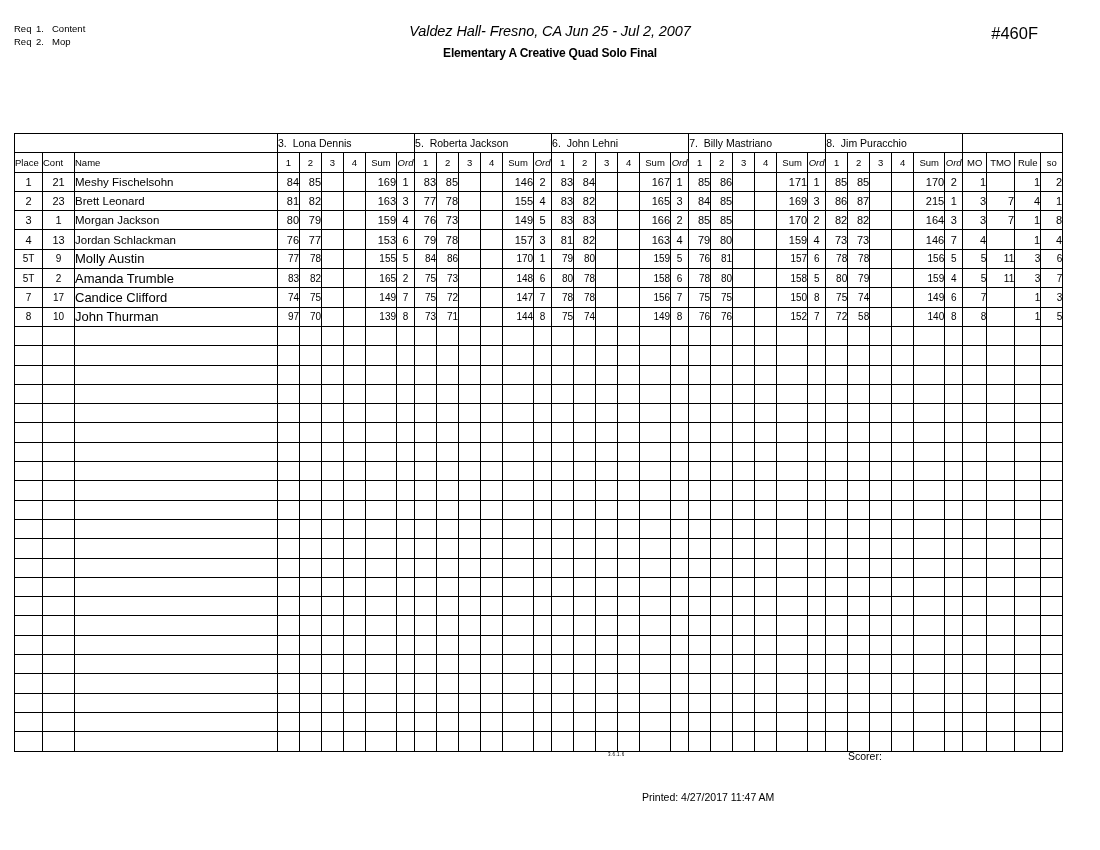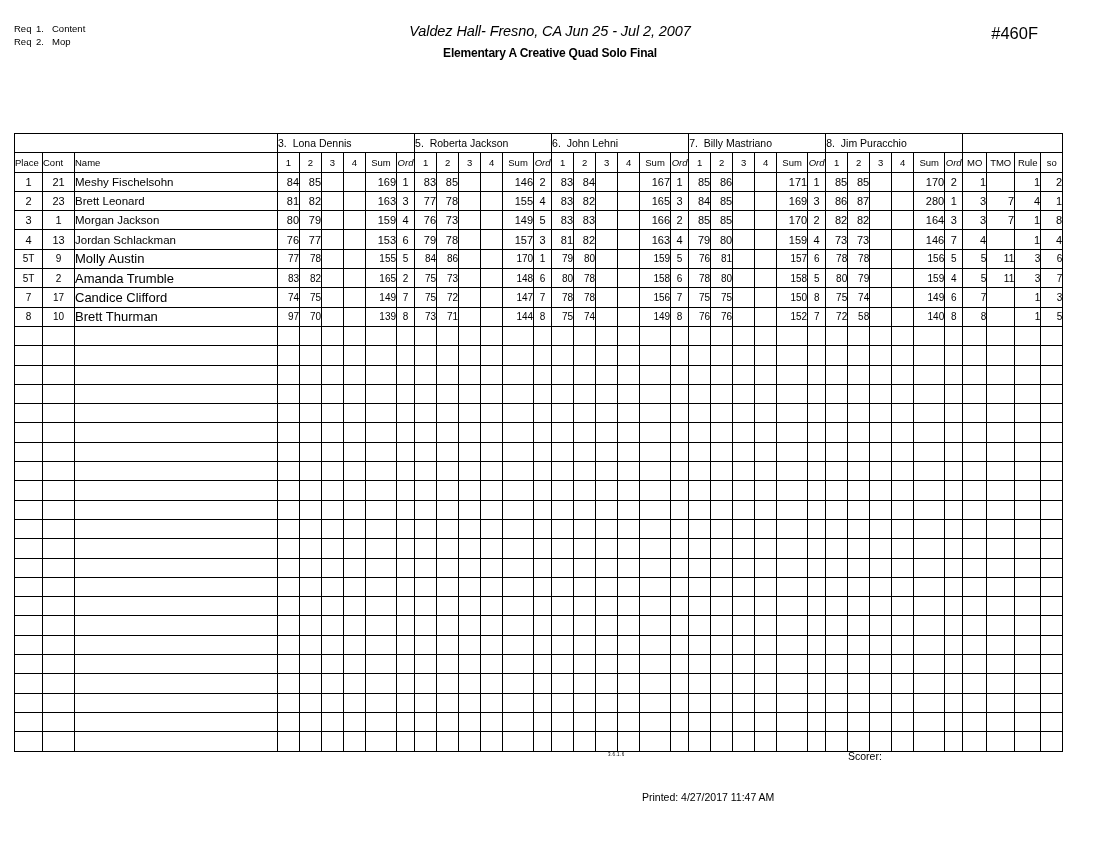--- a/index.html
+++ b/index.html
@@ -337,21 +337,21 @@
           <td class="num-r">84</td>
           <td class="num-r">85</td>
           <td class="num-r"></td>
           <td class="num-r"></td>
           <td class="num-r">169</td>
           <td class="ord">3</td>
           <td class="num-r">86</td>
           <td class="num-r">87</td>
           <td class="num-r"></td>
           <td class="num-r"></td>
-          <td class="num-r">280</td>
+          <td class="num-r">215</td>
           <td class="ord-last">1</td>
           <td class="num-r">3</td>
           <td class="num-r">7</td>
           <td class="num-r">4</td>
           <td class="num-r">1</td>
         </tr>
         <tr class="top4 ">
           <td class="ctr">3</td>
           <td class="ctr">1</td>
           <td class="nm">Morgan Jackson</td>
@@ -542,21 +542,21 @@
           <td class="num-r">149</td>
           <td class="ord-last">6</td>
           <td class="num-r">7</td>
           <td class="num-r"></td>
           <td class="num-r">1</td>
           <td class="num-r">3</td>
         </tr>
         <tr class="">
           <td class="ctr">8</td>
           <td class="ctr">10</td>
-          <td class="nm">Brett Thurman</td>
+          <td class="nm">John Thurman</td>
           <td class="num-r">97</td>
           <td class="num-r">70</td>
           <td class="num-r"></td>
           <td class="num-r"></td>
           <td class="num-r">139</td>
           <td class="ord">8</td>
           <td class="num-r">73</td>
           <td class="num-r">71</td>
           <td class="num-r"></td>
           <td class="num-r"></td>

